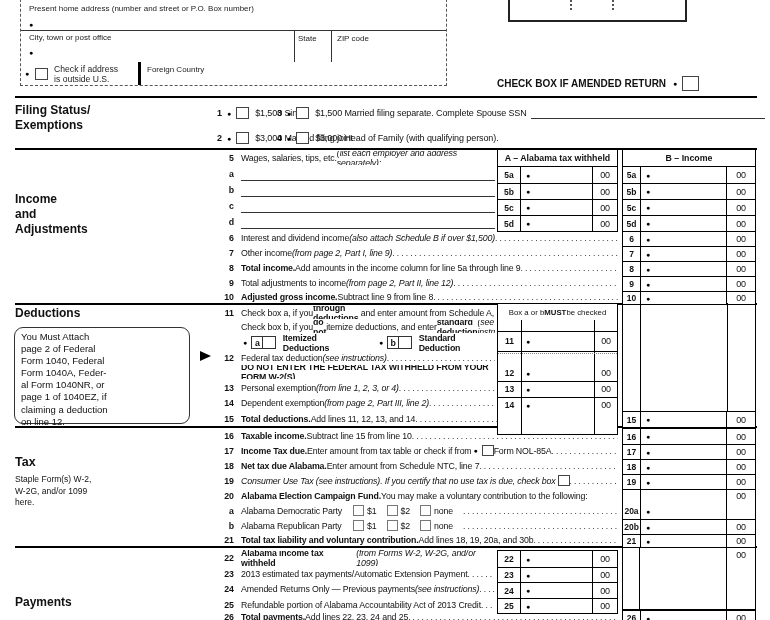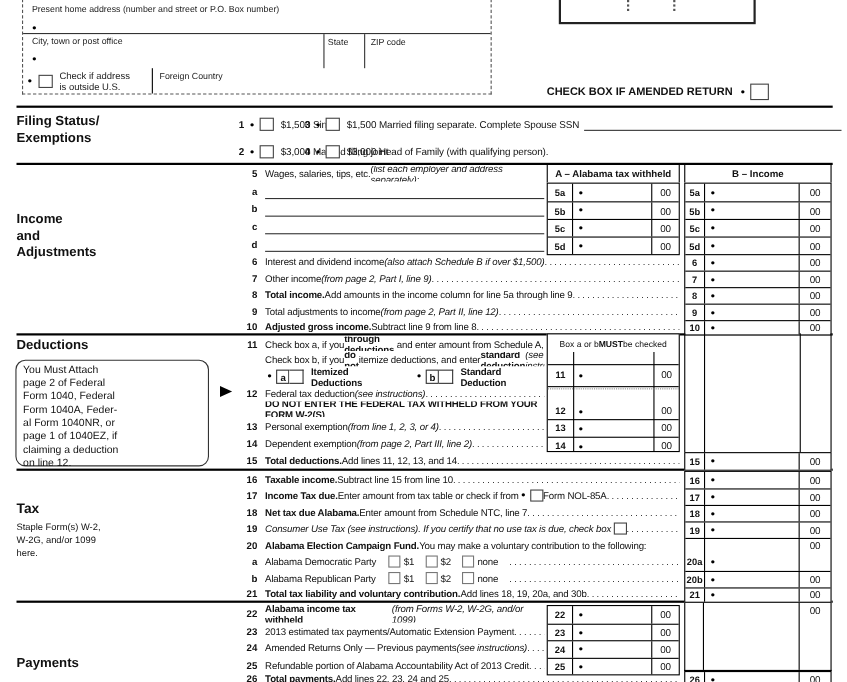--- a/index.html
+++ b/index.html
@@ -94,21 +94,21 @@
         <span class="flabel">ZIP code</span>
       </div>
     </div>
     <div class="arow" style="height:23px;">
       <div style="width:117px;display:flex;align-items:center;padding-left:4px;box-sizing:border-box;">
         <span class="blt">●</span>
         <span class="cbx" style="margin:0 6px;"></span>
         <span class="flabel pre" style="font-size:8.6px;">Check if address
 is outside U.S.</span>
       </div>
-      <div style="flex:1;border-left:1px solid #000000;box-sizing:border-box;padding:2px 0 0 6px;">
+      <div style="flex:1;border-left:3px solid #000000;box-sizing:border-box;padding:2px 0 0 6px;">
         <span class="flabel">Foreign Country</span>
       </div>
     </div>
   </div>
 
   <div class="ssnbox">
     <div class="dotsep" style="left:60px;"></div>
     <div class="dotsep" style="left:102px;"></div>
   </div>
 
@@ -370,21 +370,21 @@
       <i>(from page 2, Part III, line 2)</i>
     <span class="lead"></span>
   </div>
   <div class="row" style="left:212px;top:411px;width:406px;height:15px;">
     <span class="num">15</span>
     <b>Total deductions.</b>
       <span class="tx"> Add lines 11, 12, 13, and 14 </span>
     <span class="lead"></span>
   </div>
 
-  <div class="blockbox" style="left:497px;top:303px;width:121px;height:108px;">
+  <div class="blockbox" style="left:497px;top:303px;width:121px;height:132px;">
     <div style="height:16px;display:flex;align-items:center;justify-content:center;font-size:7.8px;letter-spacing:0;">
       <span>Box a or b </span>
         <b>MUST</b>
         <span> be checked</span>
     </div>
     <div class="vline" style="left:23px;top:16px;bottom:0;"></div>
     <div class="vline" style="left:96px;top:16px;bottom:0;"></div>
     <div class="hsub" style="top:27px;"></div>
     <div class="hsub" style="top:47px;"></div>
     <div class="hsub dot" style="top:49px;"></div>

